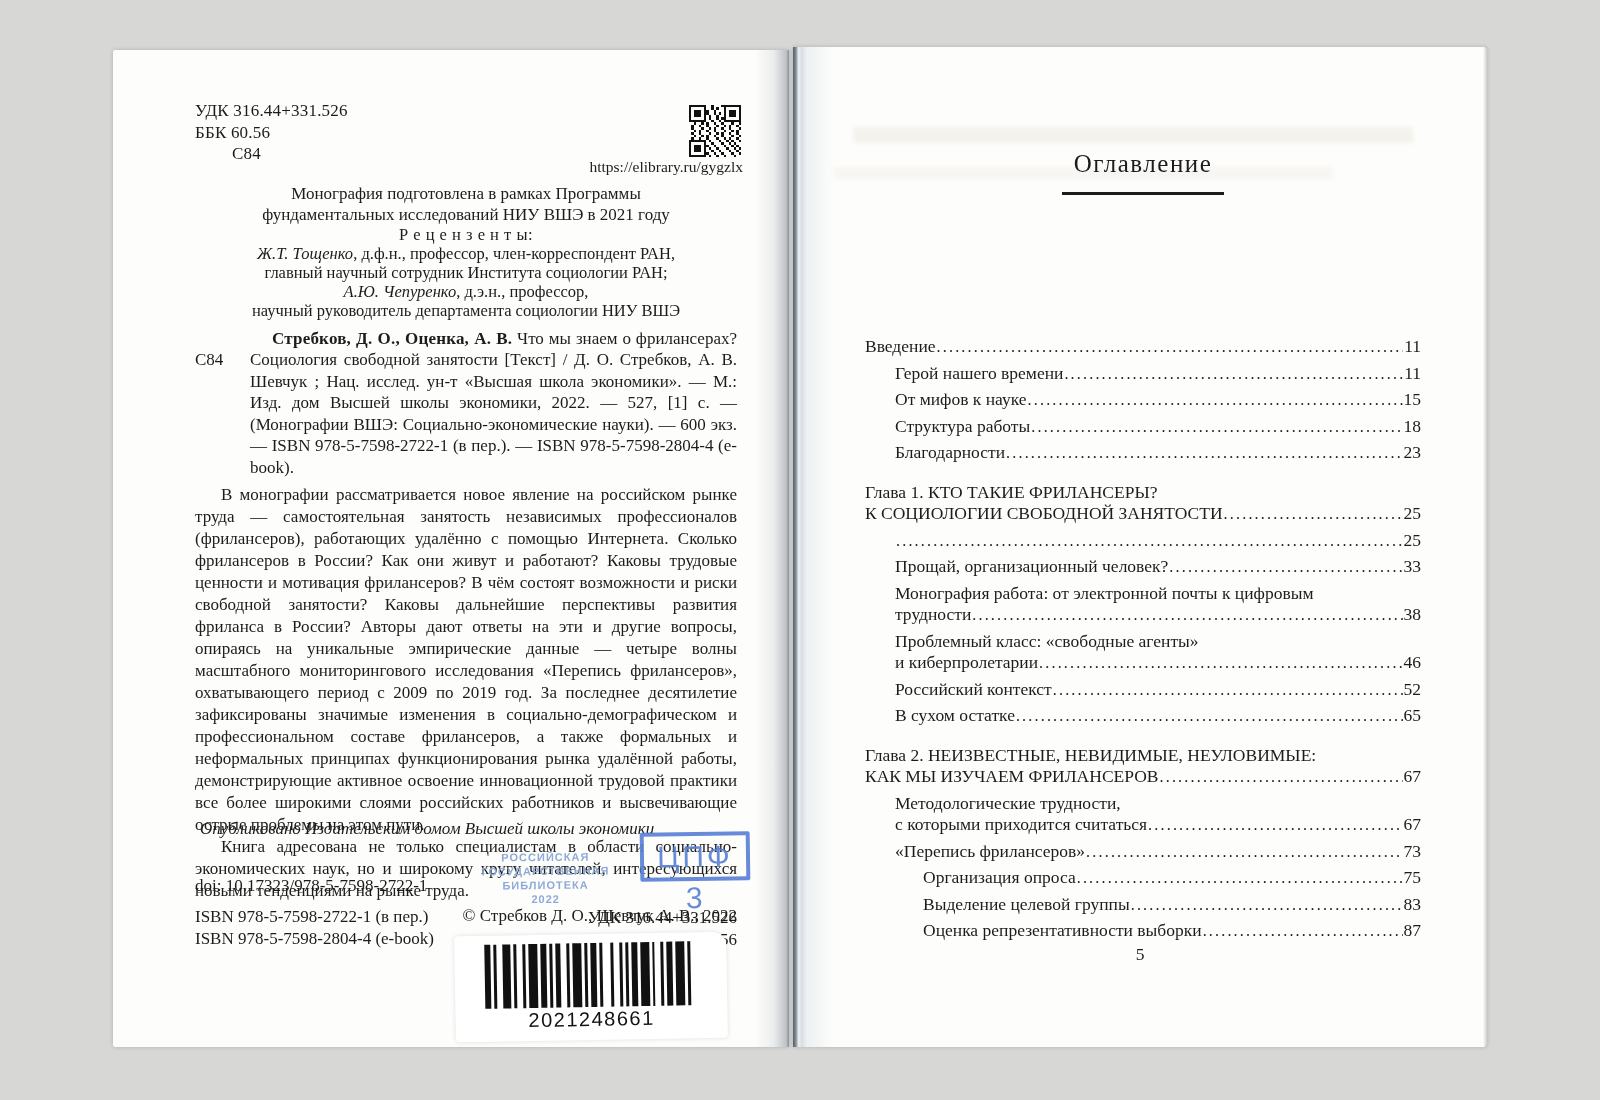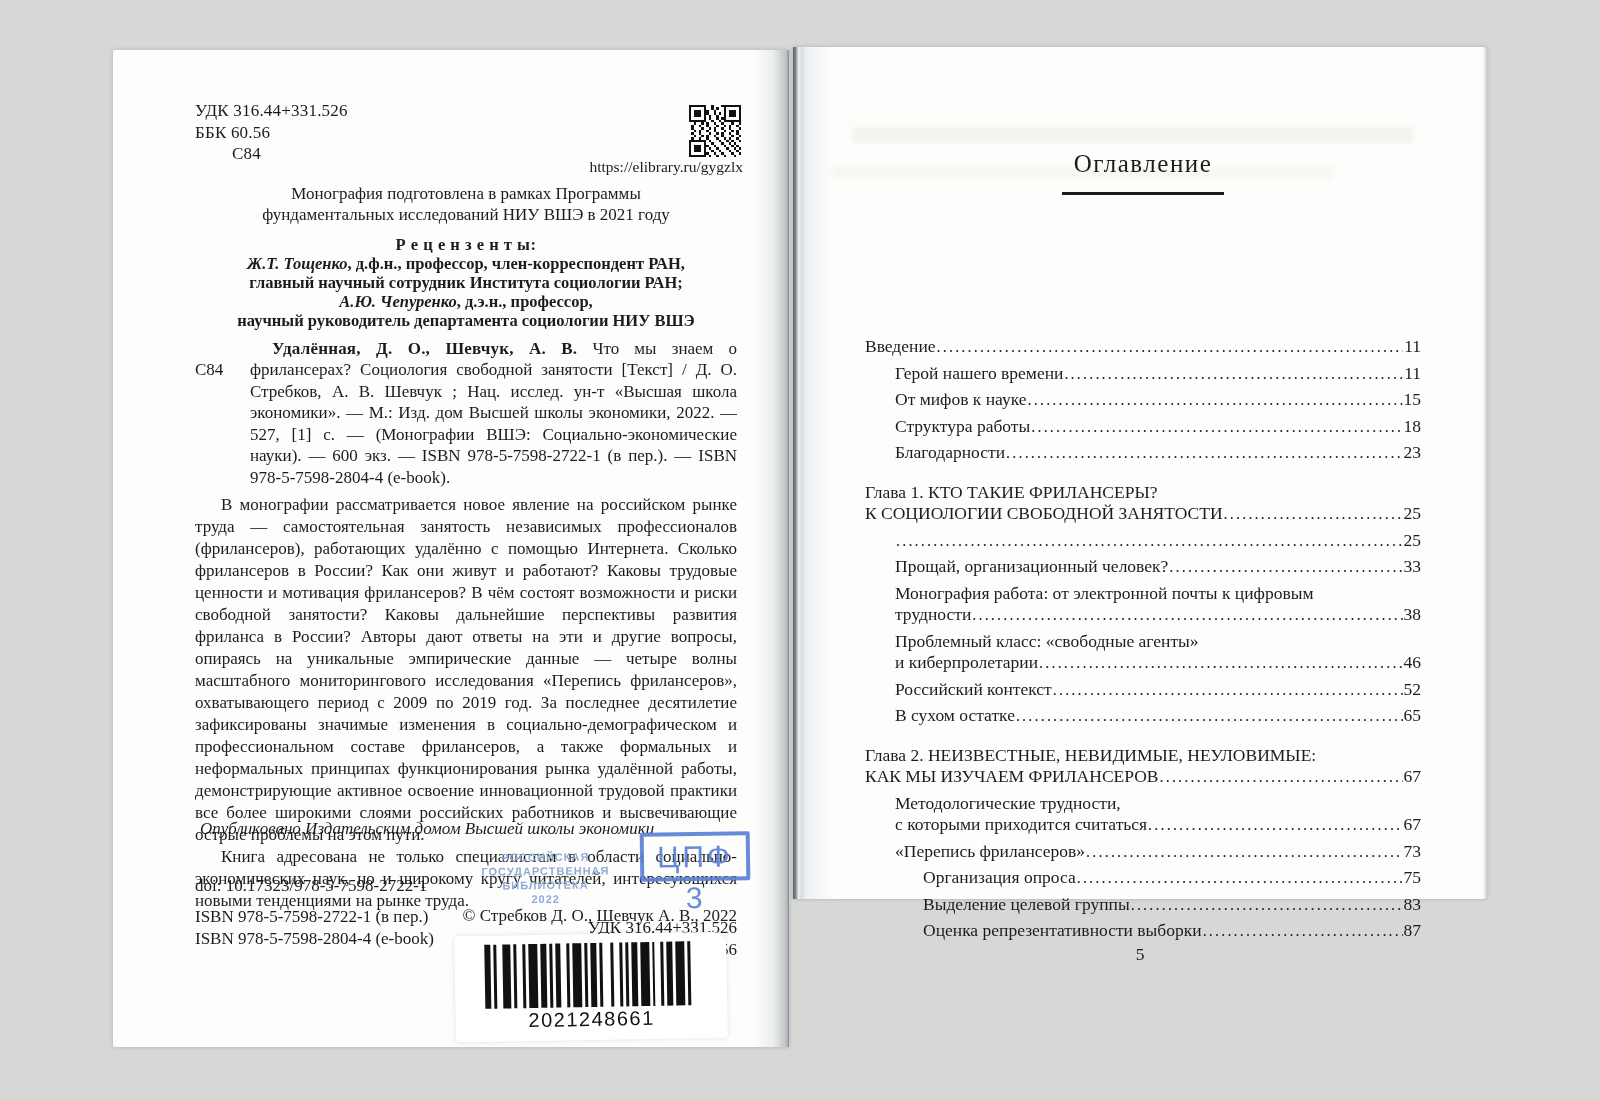--- a/index.html
+++ b/index.html
@@ -6,39 +6,39 @@
   html,body { width:1600px; height:1100px; }
   body {
     background:#d7d7d6;
     font-family:"Liberation Serif","DejaVu Serif",serif;
     color:#1c1c1c;
     position:relative;
     overflow:hidden;
   }
   .page { position:absolute; background:#fdfdfb; box-shadow:0 0 4px rgba(0,0,0,.18); }
   .page-left  { left:113px; top:50px;  width:676px; height:997px; border-radius:2px 0 0 2px; }
-  .page-right { left:793px; top:47px;  width:694px; height:852px; border-radius:0 3px 3px 0; }
+  .page-right { left:793px; top:47px;  width:694px; height:1000px; border-radius:0 3px 3px 0; }
 
   
   .lp-gutter { position:absolute; right:0; top:0; width:34px; height:100%;
     background:linear-gradient(to right, rgba(80,95,110,0) 0%, rgba(80,95,110,.10) 55%, rgba(55,70,85,.32) 92%, rgba(35,48,62,.55) 100%); }
   .rp-gutter { position:absolute; left:0; top:0; width:40px; height:100%;
     background:linear-gradient(to right, rgba(30,42,56,.75) 0%, rgba(30,42,56,.55) 7%, rgba(230,238,244,.85) 14%, rgba(120,138,155,.28) 22%, rgba(200,212,222,.30) 34%, rgba(255,255,255,0) 100%); }
   .rp-edge { position:absolute; right:0; top:0; width:4px; height:100%;
     background:linear-gradient(to left, rgba(150,150,148,.45), rgba(255,255,255,0)); }
 
   
   .lp-content { position:relative; width:100%; height:100%; padding:50px 52px 0 82px; font-size:17px; }
   .udk-block { line-height:21.5px; letter-spacing:.2px; }
   .udk-block .c84top { padding-left:37px; }
   .qr-wrap { position:absolute; top:55px; right:46px; width:56px; text-align:center; }
   .qr-wrap svg { width:52px; height:52px; display:block; margin:0 auto; }
   .qr-caption { position:absolute; top:108px; right:46px; font-size:15.5px; white-space:nowrap; }
   .program-note { margin-top:18px; text-align:center; line-height:21px; }
-  .reviewers { margin-top:10px; text-align:center; line-height:19px; font-size:16.5px;font-weight:bold; }
+  .reviewers { text-align:center; line-height:19px; font-size:16.5px; }
   .reviewers .rev-head { letter-spacing:.5px; }
   .reviewers .nm { font-style:italic; }
   .catalog { position:relative; margin-top:8px; margin-left:55px; text-align:justify; line-height:21.5px; text-indent:22px; }
   .c84-label { position:absolute; left:-55px; top:21px; text-indent:0; }
   .catalog b { letter-spacing:.2px; }
   .annotation { margin-top:6px; text-align:justify; line-height:22px; }
   .annotation p { text-indent:26px; }
   .udk-bottom { margin-top:5px; text-align:right; line-height:22px; }
 
   .pub-block { position:absolute; left:87px; top:768px; line-height:22px;font-style:italic; }
@@ -303,21 +303,21 @@
     <div class="reviewers">
       <div class="rev-head">Р е ц е н з е н т ы:</div>
       <div><span class="nm">Ж.Т. Тощенко</span><span>, д.ф.н., профессор, член-корреспондент РАН,</span></div>
       <div><span class="nm"></span><span>главный научный сотрудник Института социологии РАН;</span></div>
       <div><span class="nm">А.Ю. Чепуренко</span><span>, д.э.н., профессор,</span></div>
       <div><span class="nm"></span><span>научный руководитель департамента социологии НИУ ВШЭ</span></div>
     </div>
 
     <div class="catalog">
       <span class="c84-label">С84</span>
-      <b>Удалённая, Д. О., Шевчук, А. В.</b><span> Что мы знаем о фрилансерах? Социология свободной занятости [Текст] / Д. О. Стребков, А. В. Шевчук ; Нац. исслед. ун-т «Высшая школа экономики». — М.: Изд. дом Высшей школы экономики, 2022. — 527, [1] с. — (Монографии ВШЭ: Социально-экономические науки). — 600 экз. — ISBN 978-5-7598-2722-1 (в пер.). — ISBN 978-5-7598-2804-4 (e-book).</span>
+      <b>Стребков, Д. О., Оценка, А. В.</b><span> Что мы знаем о фрилансерах? Социология свободной занятости [Текст] / Д. О. Стребков, А. В. Шевчук ; Нац. исслед. ун-т «Высшая школа экономики». — М.: Изд. дом Высшей школы экономики, 2022. — 527, [1] с. — (Монографии ВШЭ: Социально-экономические науки). — 600 экз. — ISBN 978-5-7598-2722-1 (в пер.). — ISBN 978-5-7598-2804-4 (e-book).</span>
     </div>
 
     <div class="annotation">
       <p>В монографии рассматривается новое явление на российском рынке труда — самостоятельная занятость независимых профессионалов (фрилансеров), работающих удалённо с помощью Интернета. Сколько фрилансеров в России? Как они живут и работают? Каковы трудовые ценности и мотивация фрилансеров? В чём состоят возможности и риски свободной занятости? Каковы дальнейшие перспективы развития фриланса в России? Авторы дают ответы на эти и другие вопросы, опираясь на уникальные эмпирические данные — четыре волны масштабного мониторингового исследования «Перепись фрилансеров», охватывающего период с 2009 по 2019 год. За последнее десятилетие зафиксированы значимые изменения в социально-демографическом и профессиональном составе фрилансеров, а также формальных и неформальных принципах функционирования рынка удалённой работы, демонстрирующие активное освоение инновационной трудовой практики все более широкими слоями российских работников и высвечивающие острые проблемы на этом пути.</p>
       <p>Книга адресована не только специалистам в области социально-экономических наук, но и широкому кругу читателей, интересующихся новыми тенденциями на рынке труда.</p>
     </div>
 
     <div class="udk-bottom">
       <div>УДК 316.44+331.526</div>
       <div>ББК 60.56</div>

